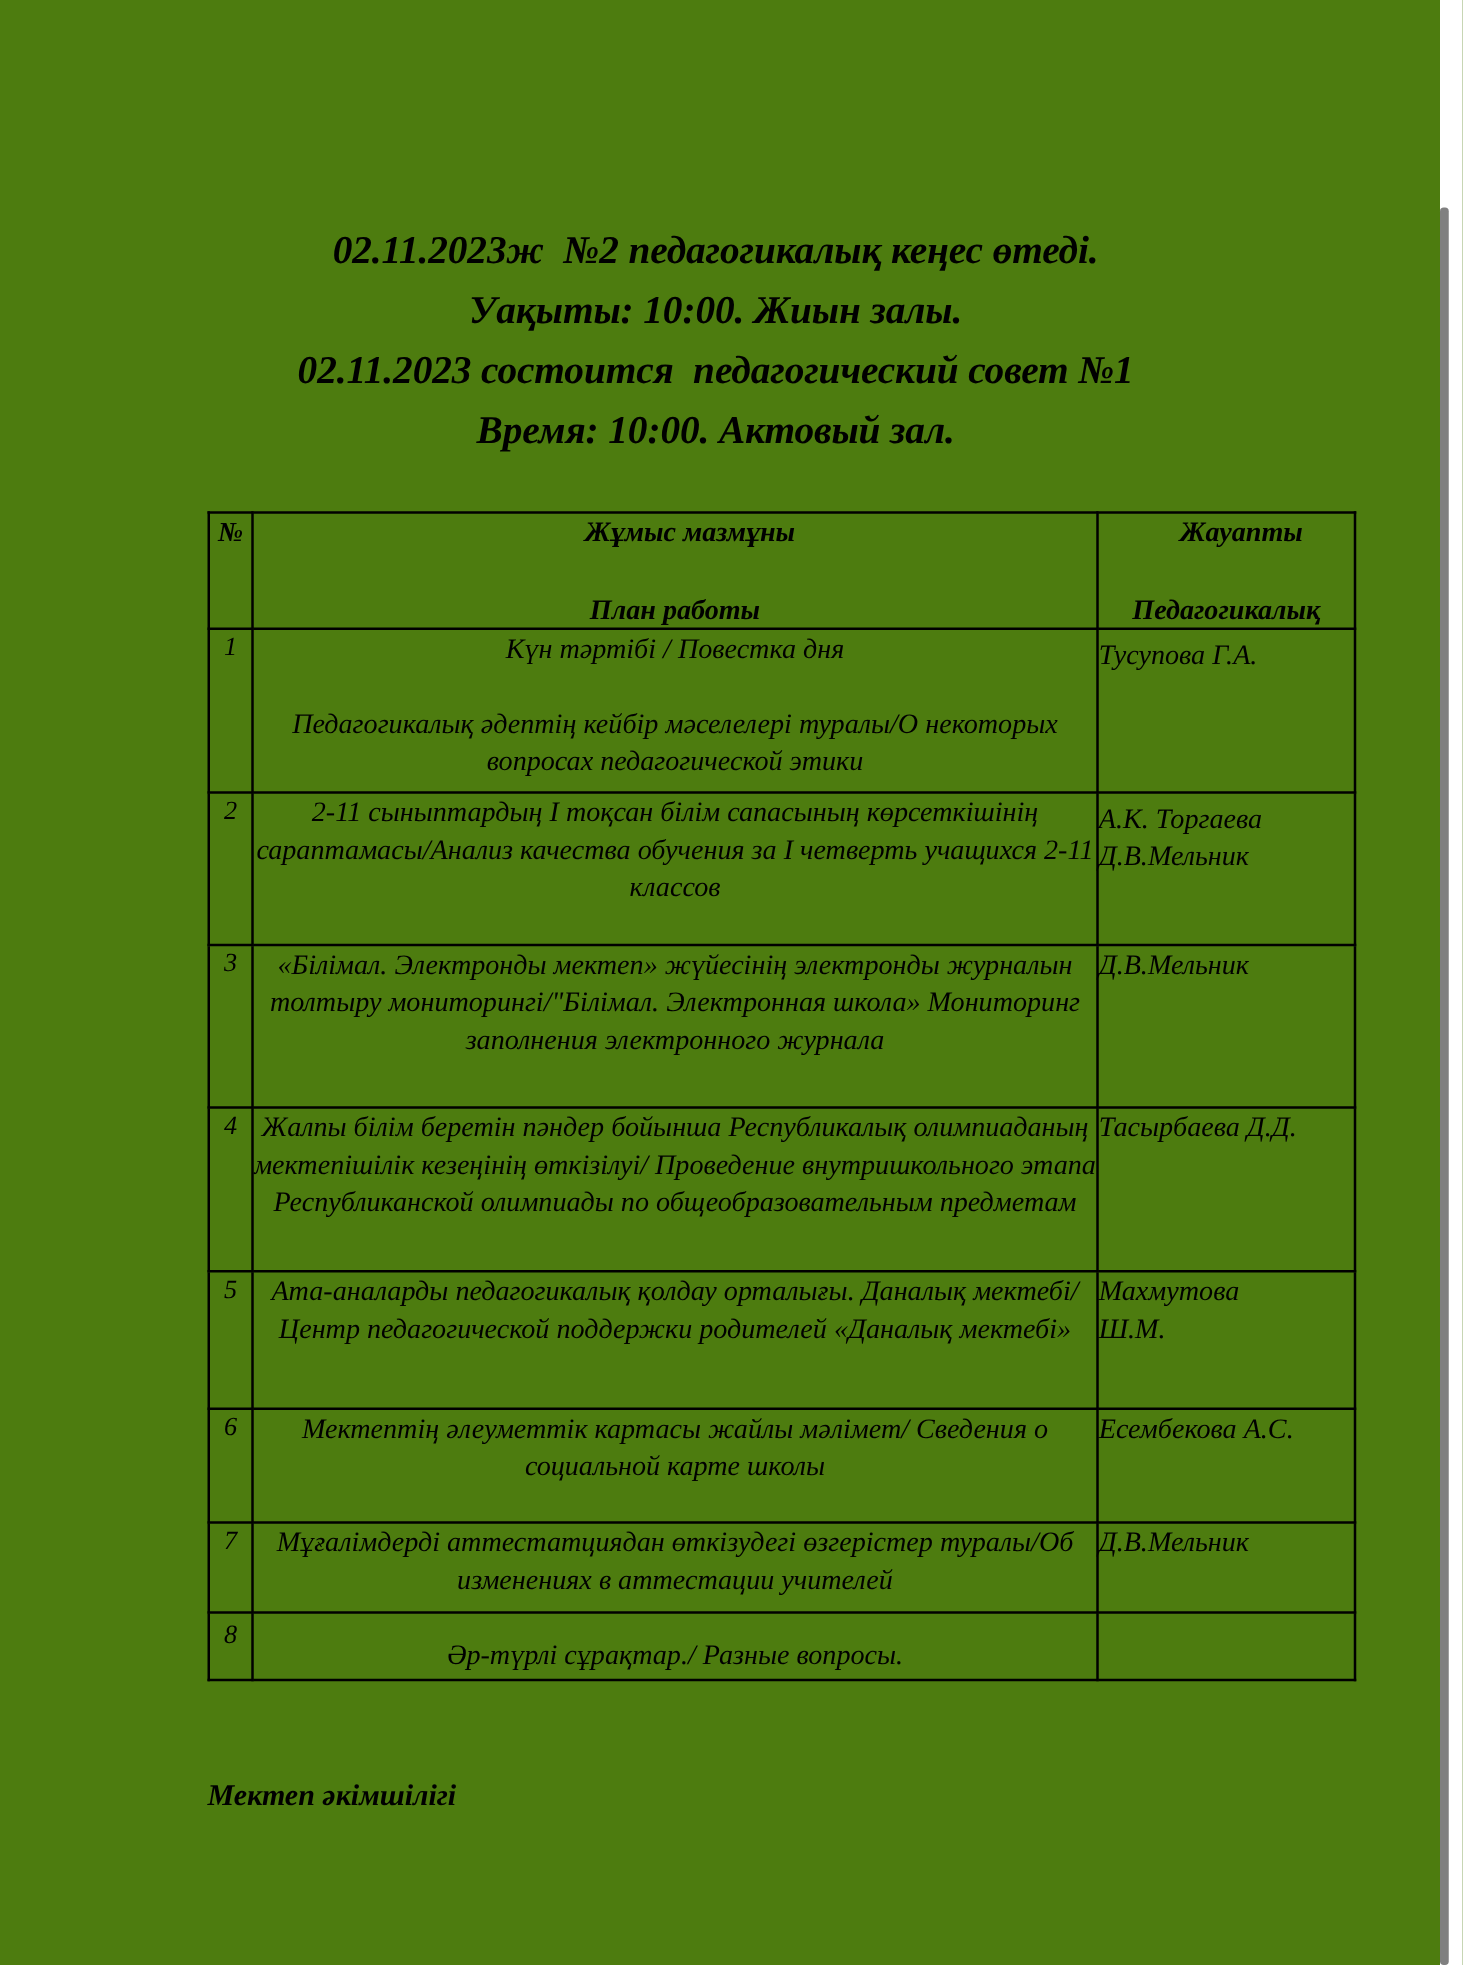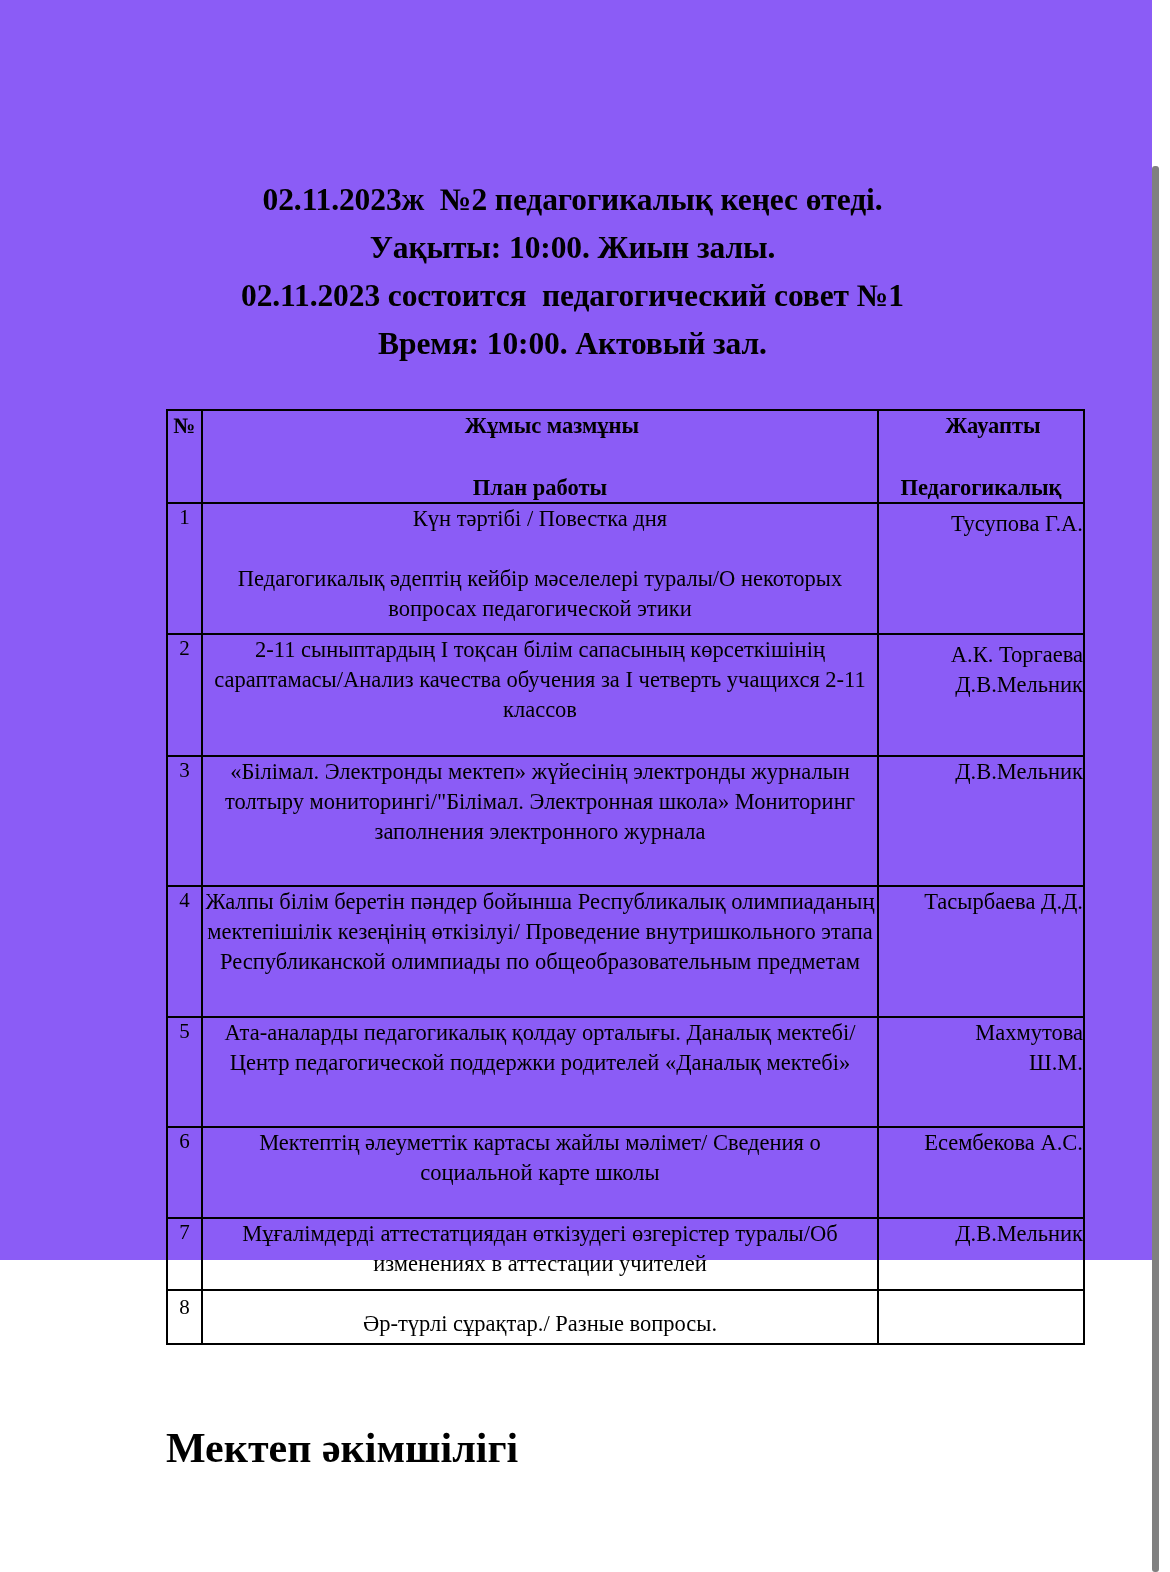--- a/index.html
+++ b/index.html
@@ -14,22 +14,23 @@
     overflow: hidden;
     font-family: "Liberation Serif", "DejaVu Serif", serif;
     color: #000000;
   }
 
   .page {
     position: absolute;
     left: 0;
     top: 0;
     width: 1170px;
-    height: 1260px;
-    background: #8b5cf6;
+    height: 1572px;
+    background: #4d7c0f;
+    font-style: italic;
   }
 
   
   .heading {
     position: absolute;
     left: 0;
     top: 176px;
     width: 1145px;
     text-align: center;
     font-weight: bold;
@@ -93,39 +94,39 @@
   }
   .body-cell .p {
     margin: 0;
   }
   .body-cell .p + .p {
     margin-top: 30px;
   }
 
   
   .resp-cell {
-    text-align: right;
+    text-align: left;
     vertical-align: middle;
     padding: 5px 5px 8px 5px;
   }
   .resp-cell .rl { display: block; }
 
   
   tr.r1 .resp-cell { vertical-align: top; padding-top: 5px; }
   tr.r2 .resp-cell { vertical-align: top; padding-top: 5px; }
   tr.r8 .body-cell { padding-top: 18px; padding-bottom: 4px; }
   tr.r8 .num { padding-top: 3px; }
 
   
   .footer {
     position: absolute;
     left: 166px;
     top: 1424px;
     font-weight: bold;
-    font-size: 42px;
+    font-size: 24px;
     letter-spacing: 0px;
     white-space: pre;
   }
 
   
   .scrollbar-track {
     position: absolute;
     right: 0;
     top: 0;
     width: 18px;

